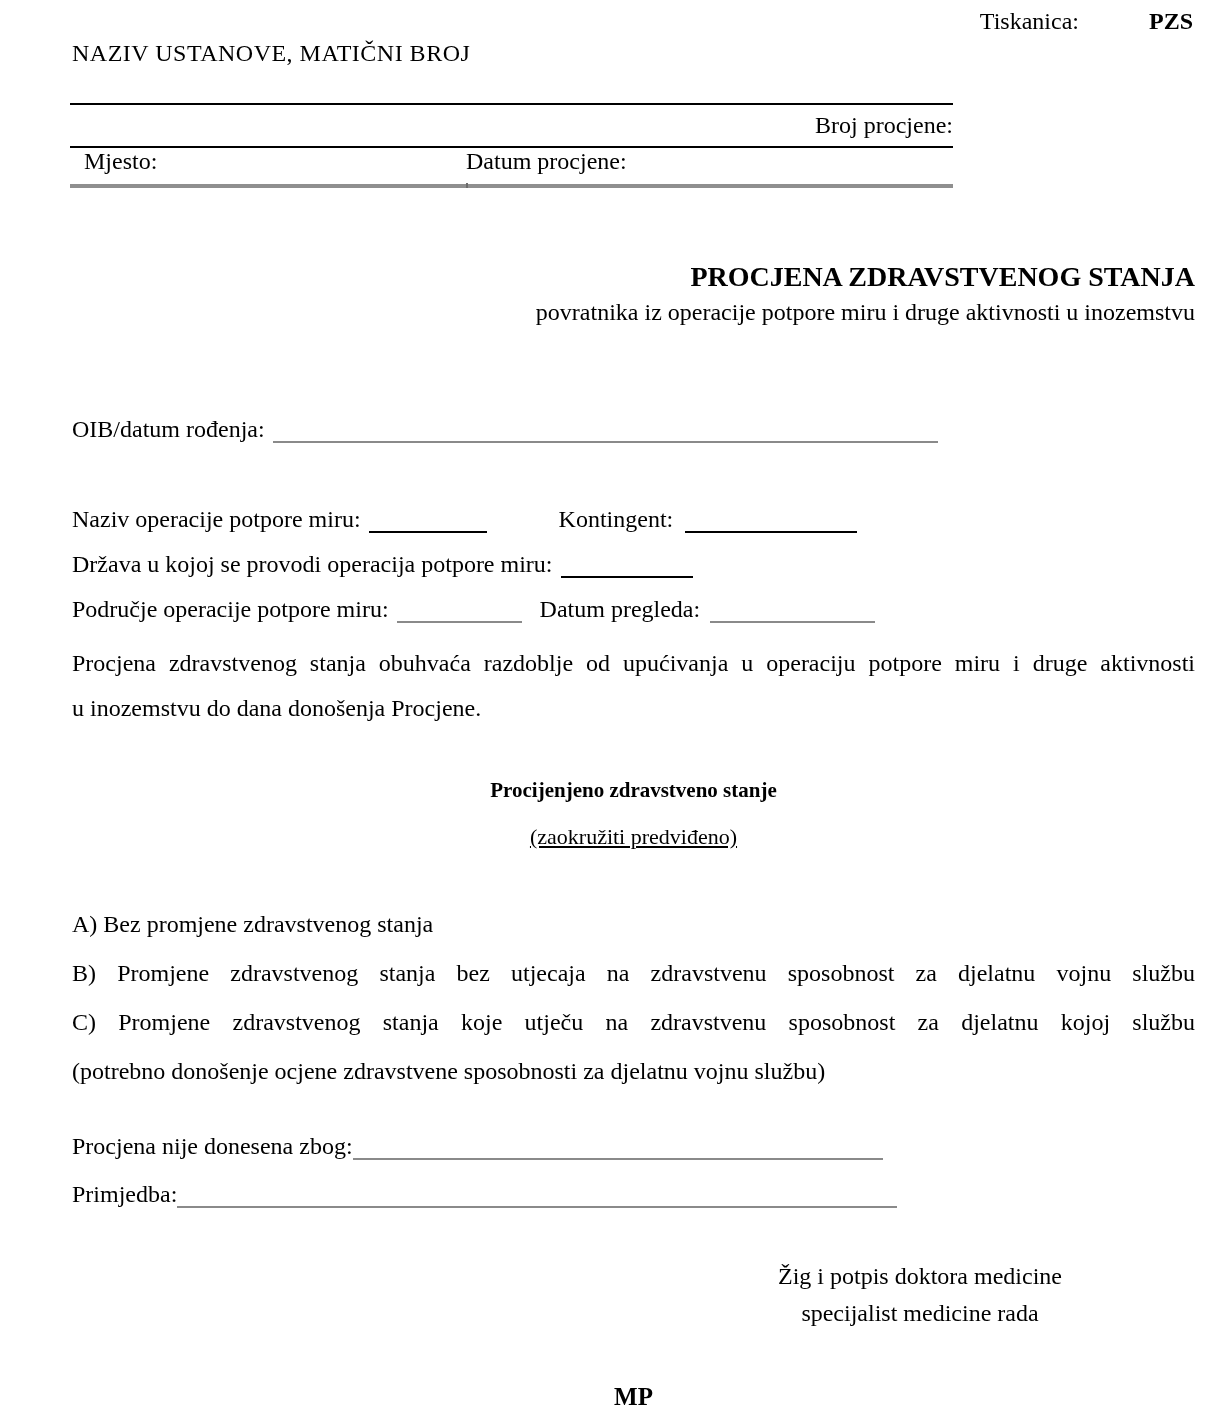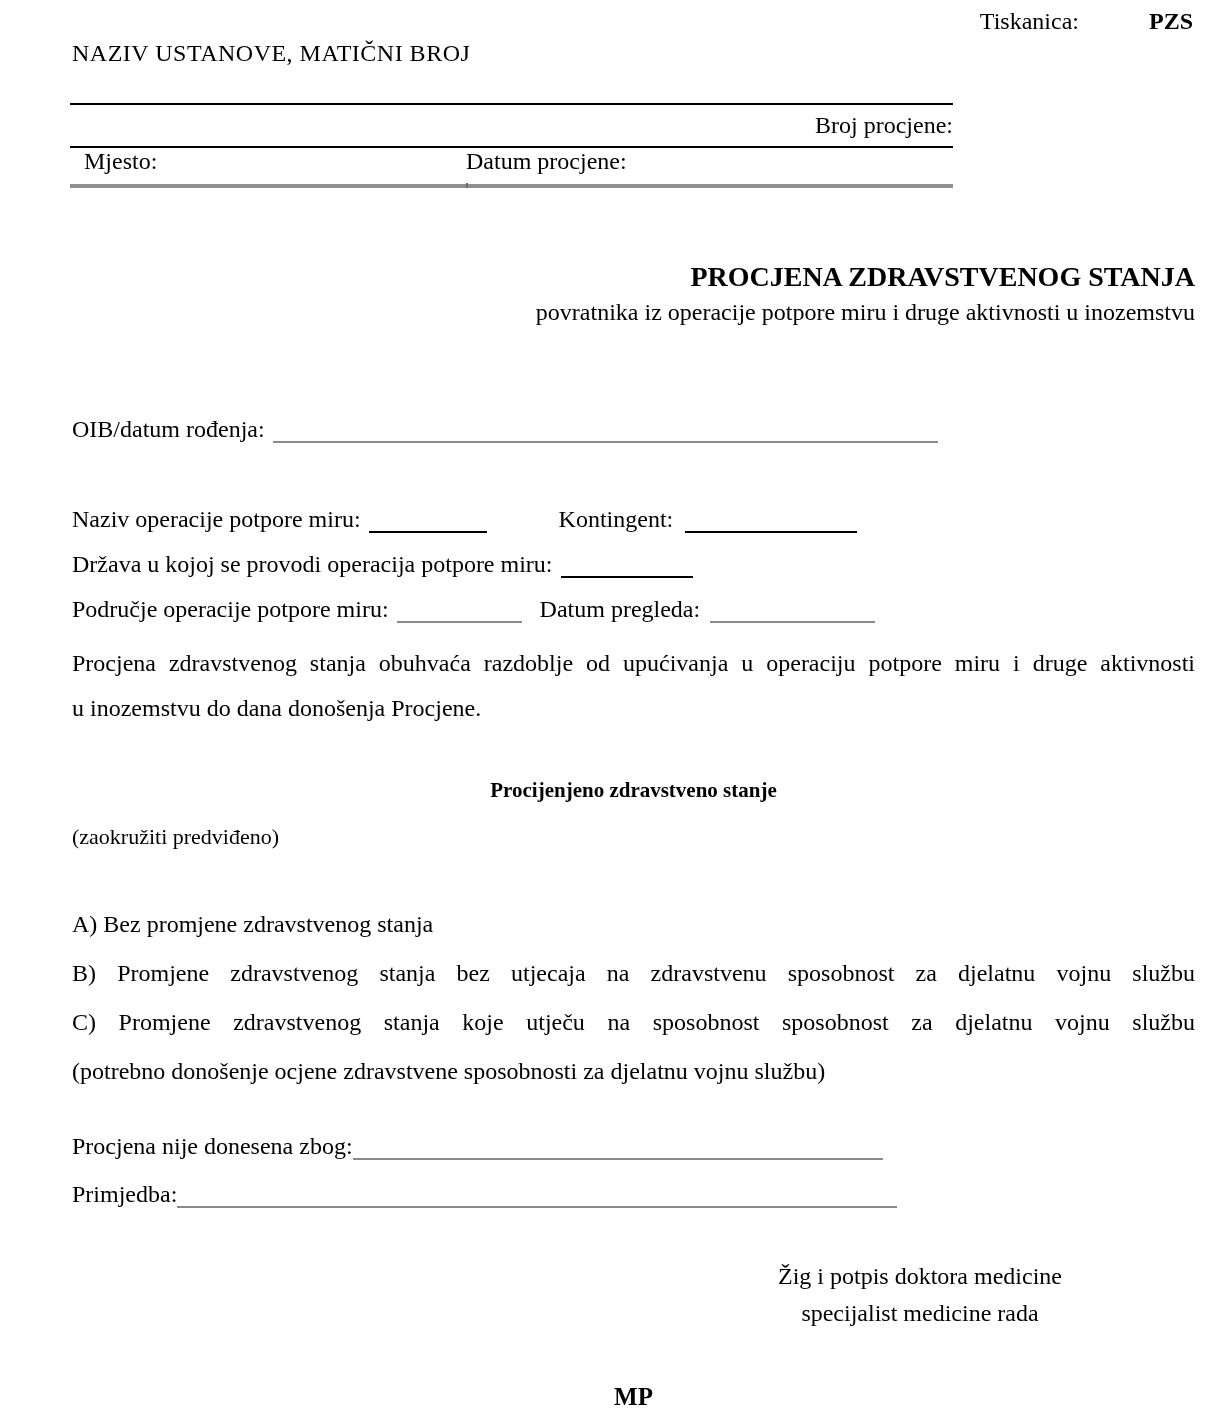--- a/index.html
+++ b/index.html
@@ -46,21 +46,21 @@
   .blank {
     display: inline-block; height: 24px; vertical-align: -6px;
     border-bottom: 2px solid #000;
   }
   .blank.gray { border-bottom-color: #8a8a8a; }
 
   .para { left: 72px; width: 1123px; line-height: 45px; }
   .just { text-align: justify; text-align-last: justify; }
 
   .sect-title { top: 778px; left: 72px; width: 1123px; text-align: center; font-size: 21px; font-weight: bold; }
-  .sect-sub { top: 824px; left: 72px; width: 1123px; text-align: left; font-size: 22px; }
+  .sect-sub { top: 824px; left: 72px; width: 1123px; text-align: center; font-size: 22px; text-decoration: underline; }
 
   .option { left: 72px; width: 1123px; line-height: 32px; }
 
   .signature { top: 1258px; left: 695px; width: 450px; text-align: center; line-height: 37px; }
   .stamp { top: 1383px; left: 72px; width: 1123px; text-align: center; font-weight: bold; font-size: 25px; }
 </style>
 </head>
 <body>
 
 <div class="page">
@@ -102,21 +102,21 @@
   </div>
 
   <div class="abs para just" style="top:641px">Procjena zdravstvenog stanja obuhvaća razdoblje od upućivanja u operaciju potpore miru i druge aktivnosti</div>
   <div class="abs para" style="top:686px">u inozemstvu do dana donošenja Procjene.</div>
 
   <div class="abs sect-title">Procijenjeno zdravstveno stanje</div>
   <div class="abs sect-sub">(zaokružiti predviđeno)</div>
 
   <div class="abs option" style="top:908px">A) Bez promjene zdravstvenog stanja</div>
   <div class="abs option just" style="top:957px">B) Promjene zdravstvenog stanja bez utjecaja na zdravstvenu sposobnost za djelatnu vojnu službu</div>
-  <div class="abs option just" style="top:1006px">C) Promjene zdravstvenog stanja koje utječu na sposobnost sposobnost za djelatnu vojnu službu</div>
+  <div class="abs option just" style="top:1006px">C) Promjene zdravstvenog stanja koje utječu na zdravstvenu sposobnost za djelatnu kojoj službu</div>
   <div class="abs option" style="top:1055px">(potrebno donošenje ocjene zdravstvene sposobnosti za djelatnu vojnu službu)</div>
 
   <div class="abs row" style="top:1130px">
     <span>Procjena nije donesena zbog:</span><span class="blank gray" style="width:530px"></span>
   </div>
   <div class="abs row" style="top:1178px">
     <span>Primjedba:</span><span class="blank gray" style="width:720px"></span>
   </div>
 
   <div class="abs signature">

